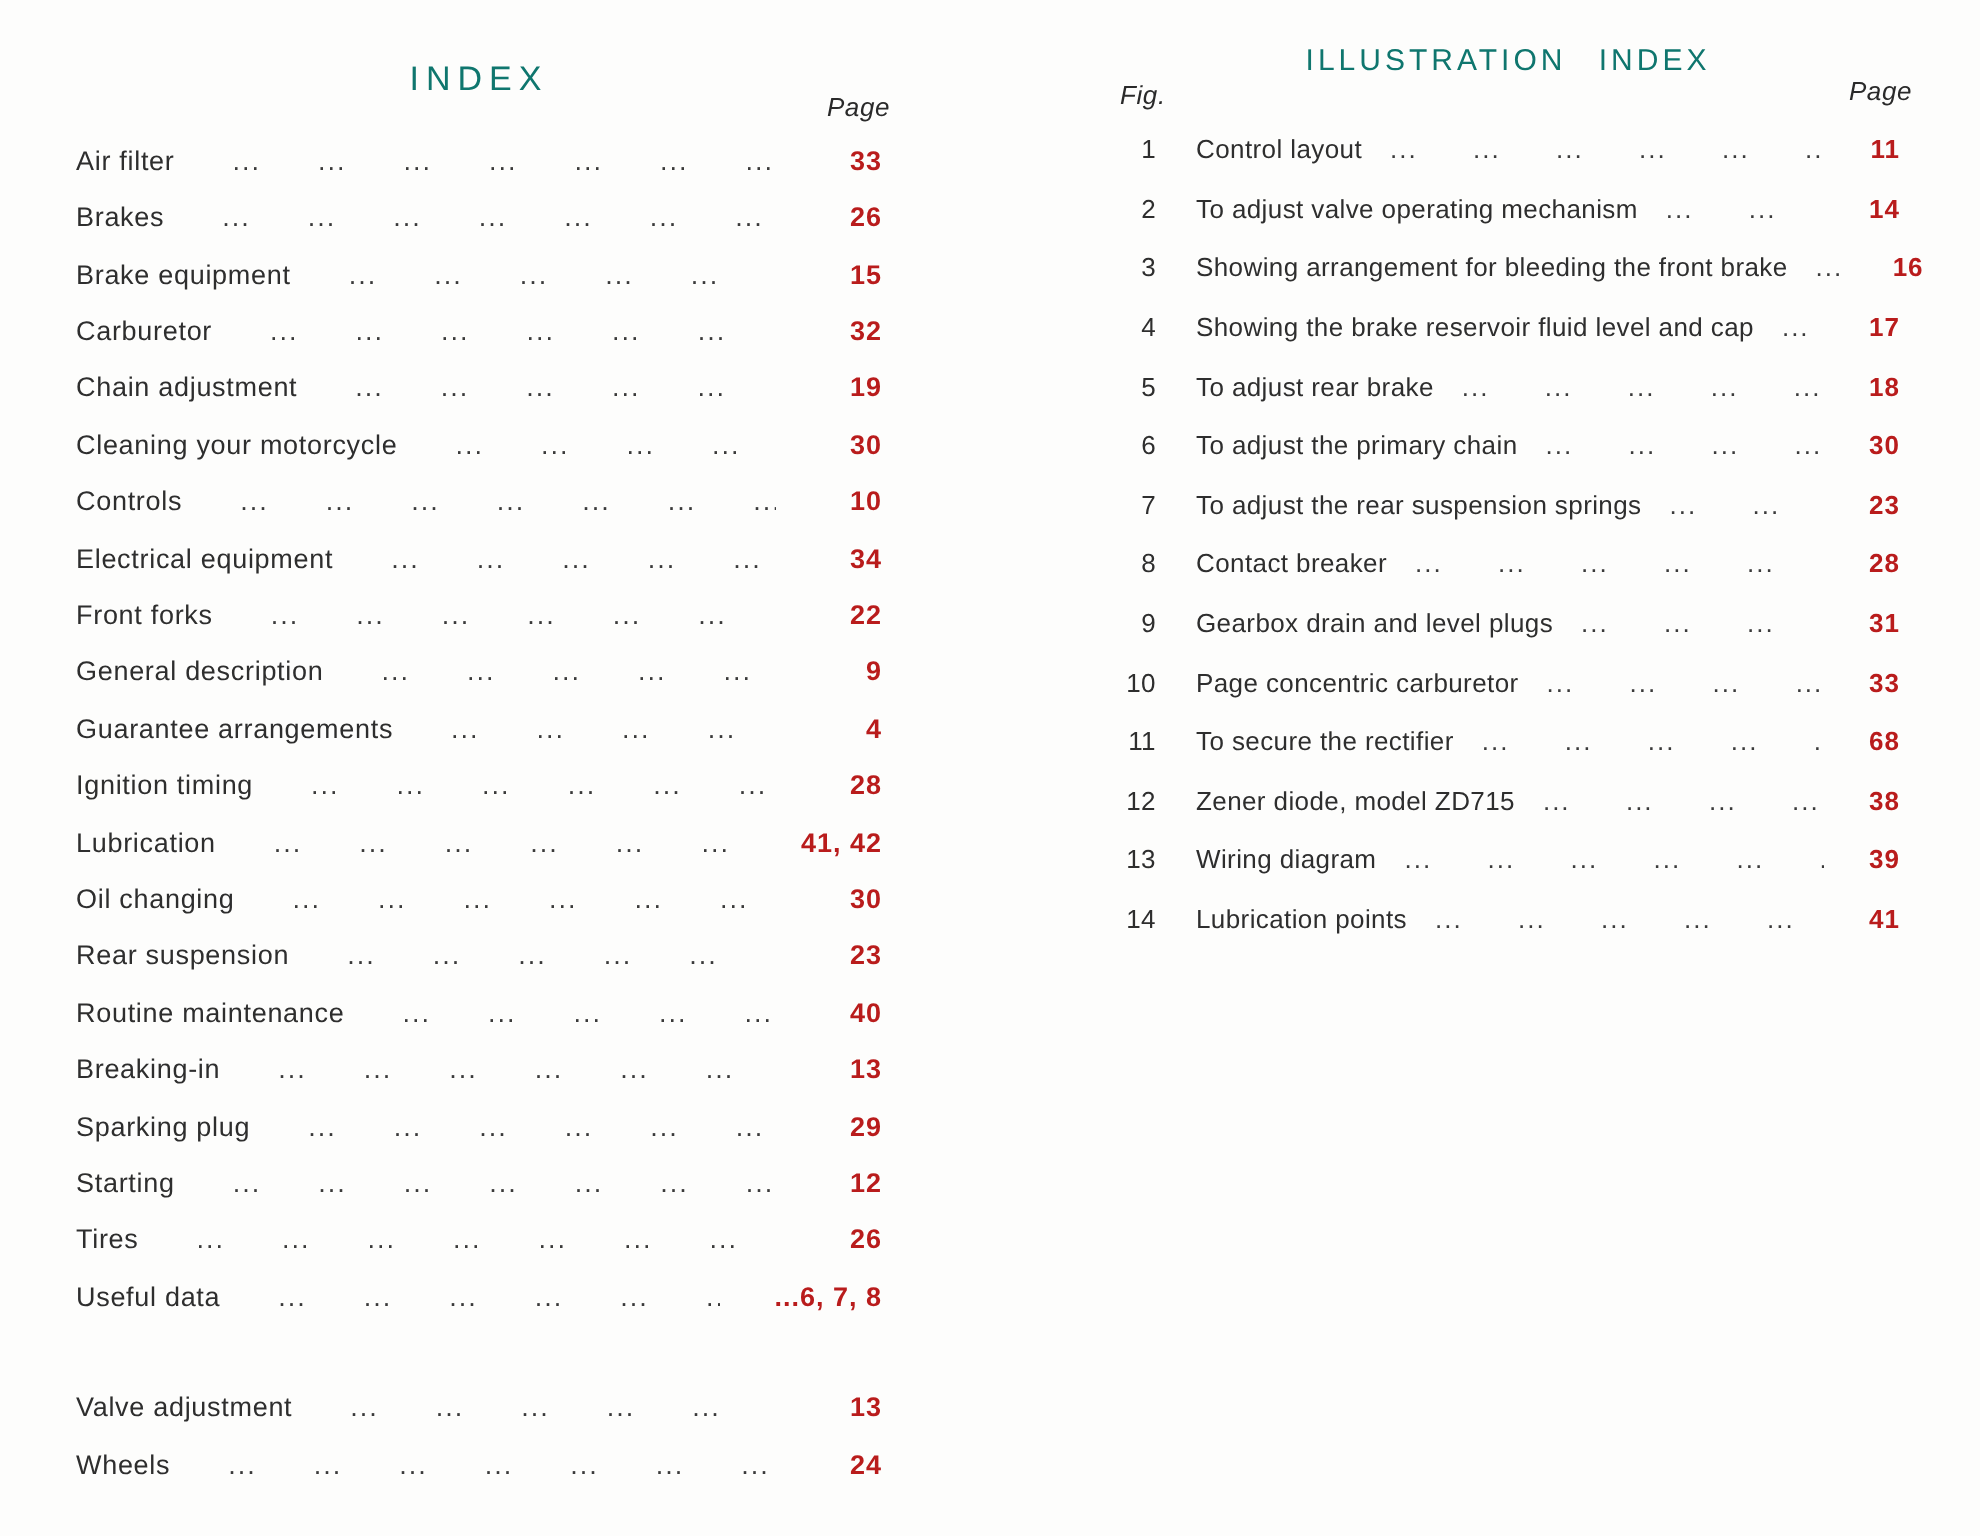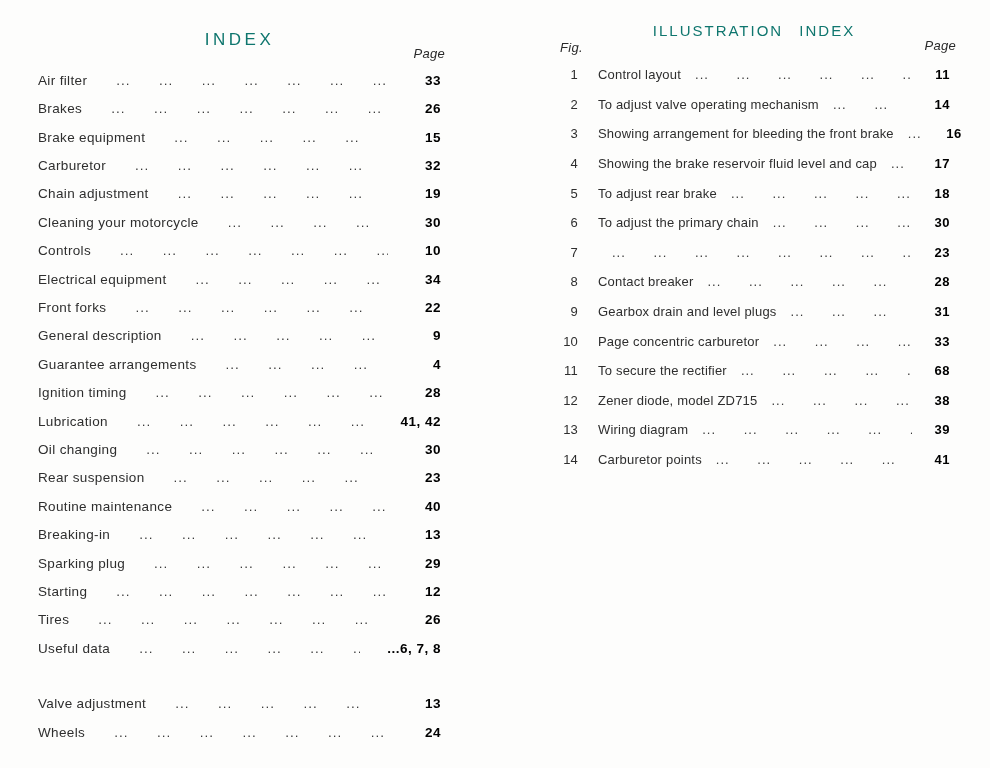--- a/index.html
+++ b/index.html
@@ -56,21 +56,21 @@
     min-width: 16px;
     margin: 0 12px 0 14px;
     color: #3a3a3a;
     letter-spacing: 1px;
   }
   .pageno {
     flex: 0 0 auto;
     min-width: 26px;
     text-align: right;
     font-weight: bold;
-    color: #000000;
+    color: #b91c1c;
     letter-spacing: 0.5px;
   }
   .fig {
     flex: 0 0 20px;
     text-align: right;
     margin-right: 20px;
     color: #2e2e2e;
   }
   .section-gap { height: 27px; }
 </style>
@@ -267,20 +267,21 @@
 
   <div class="row">
     <span class="fig">6</span>
     <span class="label">To adjust the primary chain</span>
     <span class="leader">...&nbsp;&nbsp;&nbsp;&nbsp;&nbsp;&nbsp;...&nbsp;&nbsp;&nbsp;&nbsp;&nbsp;&nbsp;...&nbsp;&nbsp;&nbsp;&nbsp;&nbsp;&nbsp;...&nbsp;&nbsp;&nbsp;&nbsp;&nbsp;&nbsp;...&nbsp;&nbsp;&nbsp;&nbsp;&nbsp;&nbsp;...&nbsp;&nbsp;&nbsp;&nbsp;&nbsp;&nbsp;...&nbsp;&nbsp;&nbsp;&nbsp;&nbsp;&nbsp;...&nbsp;&nbsp;&nbsp;&nbsp;&nbsp;&nbsp;...&nbsp;&nbsp;&nbsp;&nbsp;&nbsp;&nbsp;...&nbsp;&nbsp;&nbsp;&nbsp;&nbsp;&nbsp;...&nbsp;&nbsp;&nbsp;&nbsp;&nbsp;&nbsp;...&nbsp;&nbsp;&nbsp;&nbsp;&nbsp;&nbsp;...&nbsp;&nbsp;&nbsp;&nbsp;&nbsp;&nbsp;...&nbsp;&nbsp;&nbsp;&nbsp;&nbsp;&nbsp;</span>
     <span class="pageno">30</span>
   </div>
 
   <div class="row">
     <span class="fig">7</span>
+    <span class="label">To adjust the rear suspension springs</span>
     <span class="leader">...&nbsp;&nbsp;&nbsp;&nbsp;&nbsp;&nbsp;...&nbsp;&nbsp;&nbsp;&nbsp;&nbsp;&nbsp;...&nbsp;&nbsp;&nbsp;&nbsp;&nbsp;&nbsp;...&nbsp;&nbsp;&nbsp;&nbsp;&nbsp;&nbsp;...&nbsp;&nbsp;&nbsp;&nbsp;&nbsp;&nbsp;...&nbsp;&nbsp;&nbsp;&nbsp;&nbsp;&nbsp;...&nbsp;&nbsp;&nbsp;&nbsp;&nbsp;&nbsp;...&nbsp;&nbsp;&nbsp;&nbsp;&nbsp;&nbsp;...&nbsp;&nbsp;&nbsp;&nbsp;&nbsp;&nbsp;...&nbsp;&nbsp;&nbsp;&nbsp;&nbsp;&nbsp;...&nbsp;&nbsp;&nbsp;&nbsp;&nbsp;&nbsp;...&nbsp;&nbsp;&nbsp;&nbsp;&nbsp;&nbsp;...&nbsp;&nbsp;&nbsp;&nbsp;&nbsp;&nbsp;...&nbsp;&nbsp;&nbsp;&nbsp;&nbsp;&nbsp;</span>
     <span class="pageno">23</span>
   </div>
 
   <div class="row">
     <span class="fig">8</span>
     <span class="label">Contact breaker</span>
     <span class="leader">...&nbsp;&nbsp;&nbsp;&nbsp;&nbsp;&nbsp;...&nbsp;&nbsp;&nbsp;&nbsp;&nbsp;&nbsp;...&nbsp;&nbsp;&nbsp;&nbsp;&nbsp;&nbsp;...&nbsp;&nbsp;&nbsp;&nbsp;&nbsp;&nbsp;...&nbsp;&nbsp;&nbsp;&nbsp;&nbsp;&nbsp;...&nbsp;&nbsp;&nbsp;&nbsp;&nbsp;&nbsp;...&nbsp;&nbsp;&nbsp;&nbsp;&nbsp;&nbsp;...&nbsp;&nbsp;&nbsp;&nbsp;&nbsp;&nbsp;...&nbsp;&nbsp;&nbsp;&nbsp;&nbsp;&nbsp;...&nbsp;&nbsp;&nbsp;&nbsp;&nbsp;&nbsp;...&nbsp;&nbsp;&nbsp;&nbsp;&nbsp;&nbsp;...&nbsp;&nbsp;&nbsp;&nbsp;&nbsp;&nbsp;...&nbsp;&nbsp;&nbsp;&nbsp;&nbsp;&nbsp;...&nbsp;&nbsp;&nbsp;&nbsp;&nbsp;&nbsp;</span>
     <span class="pageno">28</span>
   </div>
@@ -315,18 +316,18 @@
 
   <div class="row">
     <span class="fig">13</span>
     <span class="label">Wiring diagram</span>
     <span class="leader">...&nbsp;&nbsp;&nbsp;&nbsp;&nbsp;&nbsp;...&nbsp;&nbsp;&nbsp;&nbsp;&nbsp;&nbsp;...&nbsp;&nbsp;&nbsp;&nbsp;&nbsp;&nbsp;...&nbsp;&nbsp;&nbsp;&nbsp;&nbsp;&nbsp;...&nbsp;&nbsp;&nbsp;&nbsp;&nbsp;&nbsp;...&nbsp;&nbsp;&nbsp;&nbsp;&nbsp;&nbsp;...&nbsp;&nbsp;&nbsp;&nbsp;&nbsp;&nbsp;...&nbsp;&nbsp;&nbsp;&nbsp;&nbsp;&nbsp;...&nbsp;&nbsp;&nbsp;&nbsp;&nbsp;&nbsp;...&nbsp;&nbsp;&nbsp;&nbsp;&nbsp;&nbsp;...&nbsp;&nbsp;&nbsp;&nbsp;&nbsp;&nbsp;...&nbsp;&nbsp;&nbsp;&nbsp;&nbsp;&nbsp;...&nbsp;&nbsp;&nbsp;&nbsp;&nbsp;&nbsp;...&nbsp;&nbsp;&nbsp;&nbsp;&nbsp;&nbsp;</span>
     <span class="pageno">39</span>
   </div>
 
   <div class="row">
     <span class="fig">14</span>
-    <span class="label">Carburetor points</span>
+    <span class="label">Lubrication points</span>
     <span class="leader">...&nbsp;&nbsp;&nbsp;&nbsp;&nbsp;&nbsp;...&nbsp;&nbsp;&nbsp;&nbsp;&nbsp;&nbsp;...&nbsp;&nbsp;&nbsp;&nbsp;&nbsp;&nbsp;...&nbsp;&nbsp;&nbsp;&nbsp;&nbsp;&nbsp;...&nbsp;&nbsp;&nbsp;&nbsp;&nbsp;&nbsp;...&nbsp;&nbsp;&nbsp;&nbsp;&nbsp;&nbsp;...&nbsp;&nbsp;&nbsp;&nbsp;&nbsp;&nbsp;...&nbsp;&nbsp;&nbsp;&nbsp;&nbsp;&nbsp;...&nbsp;&nbsp;&nbsp;&nbsp;&nbsp;&nbsp;...&nbsp;&nbsp;&nbsp;&nbsp;&nbsp;&nbsp;...&nbsp;&nbsp;&nbsp;&nbsp;&nbsp;&nbsp;...&nbsp;&nbsp;&nbsp;&nbsp;&nbsp;&nbsp;...&nbsp;&nbsp;&nbsp;&nbsp;&nbsp;&nbsp;...&nbsp;&nbsp;&nbsp;&nbsp;&nbsp;&nbsp;</span>
     <span class="pageno">41</span>
   </div>
 </div>
 </div>
 
 </body></html>

